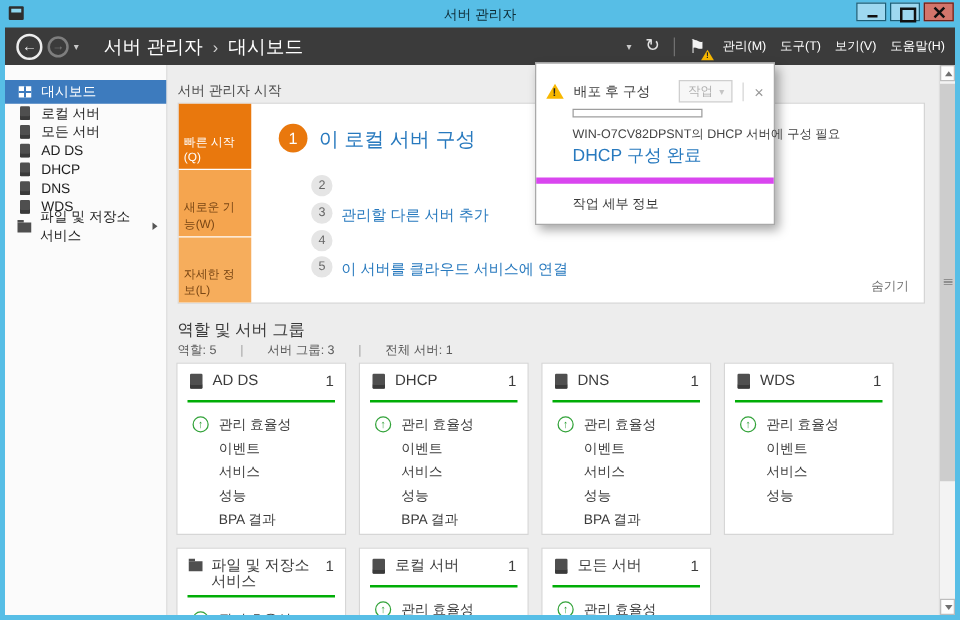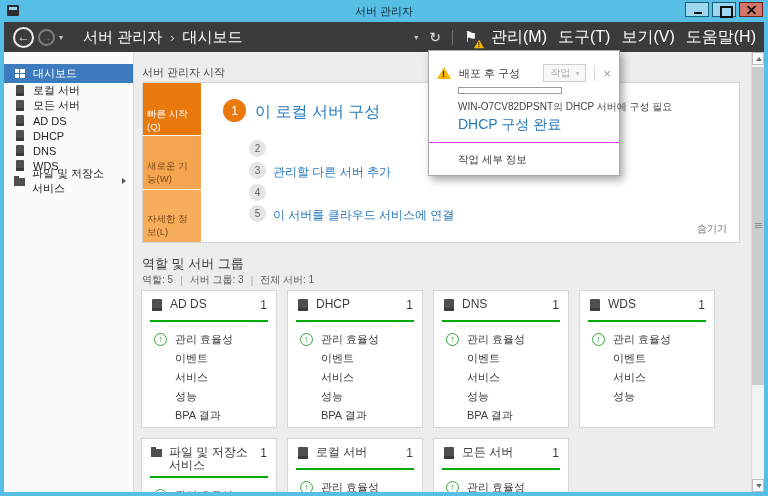--- a/index.html
+++ b/index.html
@@ -36,21 +36,21 @@
   .tb-right { margin-left:auto; display:flex; align-items:center; gap:11px; padding-right:8px; }
   .refresh-icon::before { content:"↻"; color:#E3E3E3; font-size:14px; }
   .vbar { width:1px; height:15px; background:#707070; }
   .flag-wrap { position:relative; width:16px; height:18px; }
   .flag-icon::before { content:"⚑"; color:#F2F2F2; font-size:15px; position:absolute; left:0; top:0; }
   .tri { position:relative; width:0; height:0; border-left:6px solid transparent; border-right:6px solid transparent; border-bottom:10px solid #F8B800; }
   .tri::after { content:"!"; position:absolute; left:-1.5px; top:1px; font-size:8px; font-weight:bold; color:#222; }
   .tri-badge { position:absolute; right:-5px; bottom:-3px; transform:scale(.85); }
   .tri-md { border-left-width:7px; border-right-width:7px; border-bottom-width:12px; }
   .tri-md::after { left:-2px; top:2px; font-size:9px; }
-  .menu-item { font-size:16px; color:#FFF;text-align:right; }
+  .menu-item { font-size:10px; color:#FFF;text-align:right; }
   
   .app { position:absolute; top:52px; left:4px; right:4px; bottom:4px; background:#EDEDED; }
   
   .sidebar { position:absolute; left:0; top:0; bottom:0; width:130px; background:#FBFBFB; border-right:1px solid #D9D9D9; padding-top:12px; }
   .side-item { height:15px; display:flex; align-items:center; gap:7px; padding-left:10px; font-size:11px; color:#1E1E1E; }
   .side-item.selected { height:19px; background:#3D7BBE; color:#FFF; }
   .ico-cell { width:12px; display:flex; justify-content:center; }
   .ico-grid { width:10px; height:9px;
     background:
       linear-gradient(to right, transparent 0 4px, #3D7BBE 4px 5.5px, transparent 5.5px 10px),
@@ -72,21 +72,21 @@
   .qs-tab.t2 { background:#F6AD5C; color:#7A4715; }
   .step-big-circle { position:absolute; left:80px; top:16px; width:23px; height:23px; border-radius:50%; background:#E9780D; color:#FFF;
     font-size:13px; display:flex; align-items:center; justify-content:center; }
   .step-big-label { position:absolute; left:112px; top:19px; font-size:16px; color:#2779BE; }
   .step-sm-circle { position:absolute; left:106px; width:17px; height:17px; border-radius:50%; background:#E5E5E5; color:#666;
     font-size:10px; display:flex; align-items:center; justify-content:center; }
   .step-sm-label { position:absolute; left:130px; font-size:12px; color:#2779BE; }
   .hide-link { position:absolute; right:12px; bottom:6px; font-size:10px; color:#6E6E6E; }
   
   .roles-title { position:absolute; left:7px; top:203px; font-size:13px; color:#3A3A3A; }
-  .roles-counts { position:absolute; left:7px; top:221px; font-size:10px; color:#5A5A5A; display:flex; gap:7px; align-items:center; }
+  .roles-counts { position:absolute; left:7px; top:221px; font-size:10px; color:#5A5A5A; display:flex; gap:19px; align-items:center; }
   .count-sep { color:#A5A5A5; }
   
   .tile { position:absolute; width:136px; height:138px; background:#FFF; border:1px solid #D6D6D6; }
   .tile-head { display:flex; align-items:flex-start; gap:7px; padding:7px 9px 4px 9px; min-height:29px; }
   .tile-head .ico-cell { margin-top:1px; }
   .tile-title { font-size:12px; color:#3C3C3C; line-height:13px; max-width:86px; }
   .tile-count { margin-left:auto; font-size:12px; color:#3C3C3C; }
   .tile-rule { height:2px; background:#00AD06; margin:0 8px; }
   .tile-items { padding-top:8px; }
   .tile-item { display:flex; align-items:center; height:19px; padding-left:12px; gap:8px; }
@@ -110,21 +110,21 @@
   .popup-title { font-size:11px; color:#3C3C3C; margin-right:auto; }
   .tasks-btn { display:flex; align-items:center; gap:5px; border:1px solid #CFCFCF; background:#F7F7F7; color:#B0B0B0;
     font-size:10px; padding:1px 6px; }
   .tasks-btn .caret { color:#C5C5C5; }
   .popup-close { color:#9A9A9A; font-size:13px; line-height:13px; }
   .popup-close::before { content:"×"; }
   .popup-body { padding:2px 8px 8px 29px; }
   .progress { width:104px; height:7px; border:1px solid #9E9E9E; background:#FFF; }
   .popup-msg { margin-top:6px; font-size:10px; color:#444; white-space:nowrap; }
   .popup-link { display:inline-block; margin-top:2px; font-size:14px; color:#2779BE; }
-  .popup-foot { border-top:1px solid #d946ef; padding:6px 23px 8px 29px; }
+  .popup-foot { border-top:5px solid #d946ef; padding:6px 23px 8px 29px; }
   .popup-details { font-size:10.5px; color:#3C3C3C; }
 </style>
 </head>
 <body>
 
 <div class="titlebar">
   <span class="app-icon"></span>
   <div class="title-text">서버 관리자</div>
   <div class="win-btns">
     <span class="win-btn glyph-min"></span>

